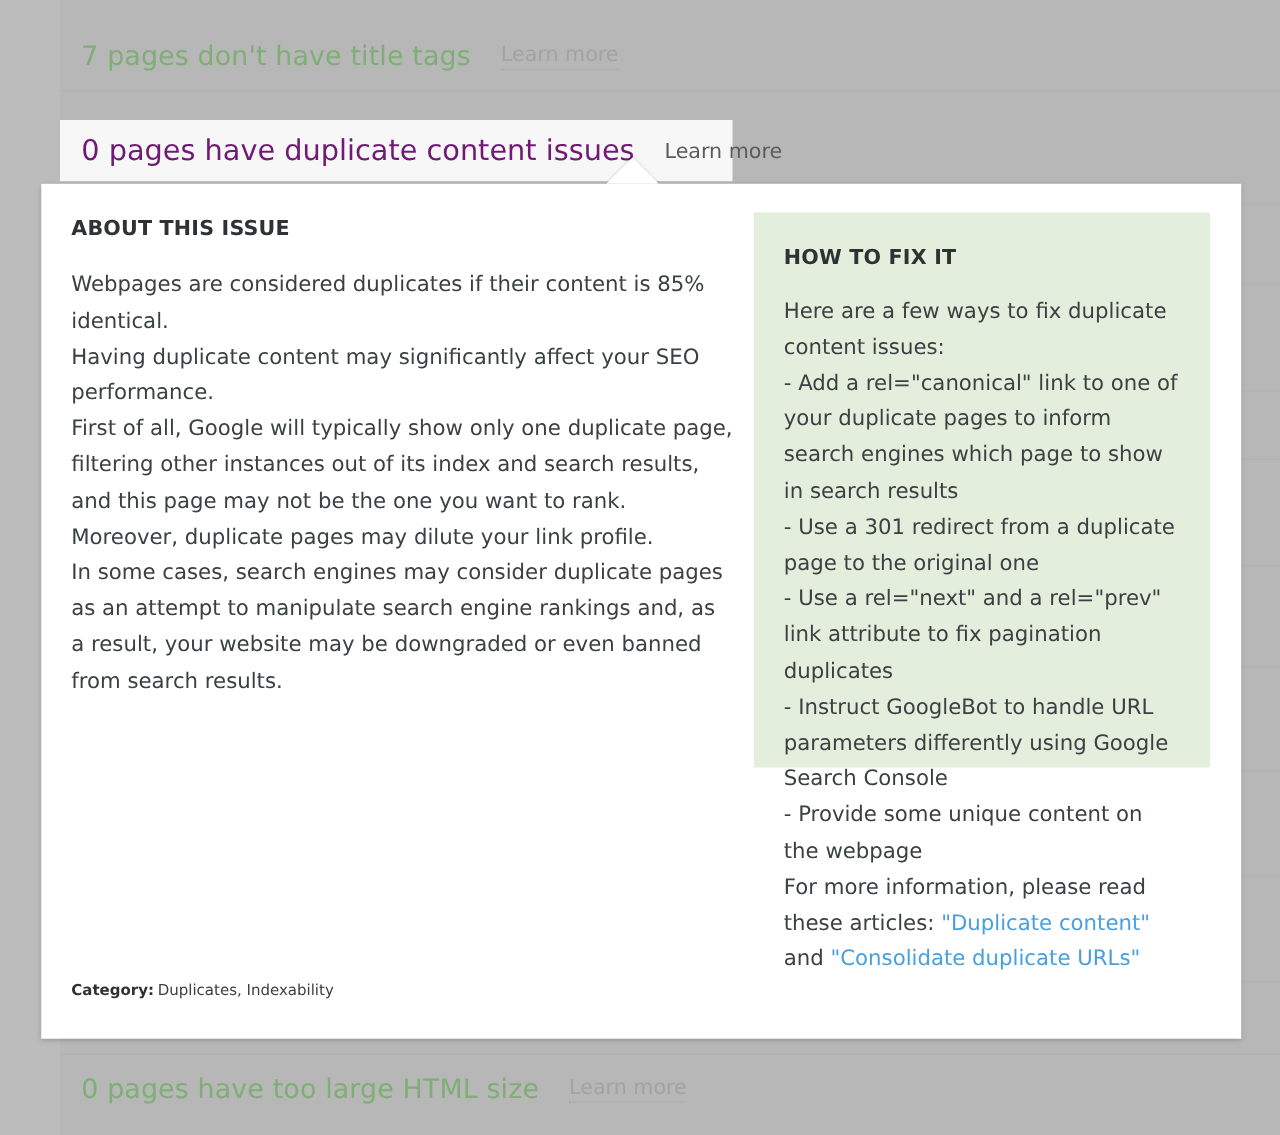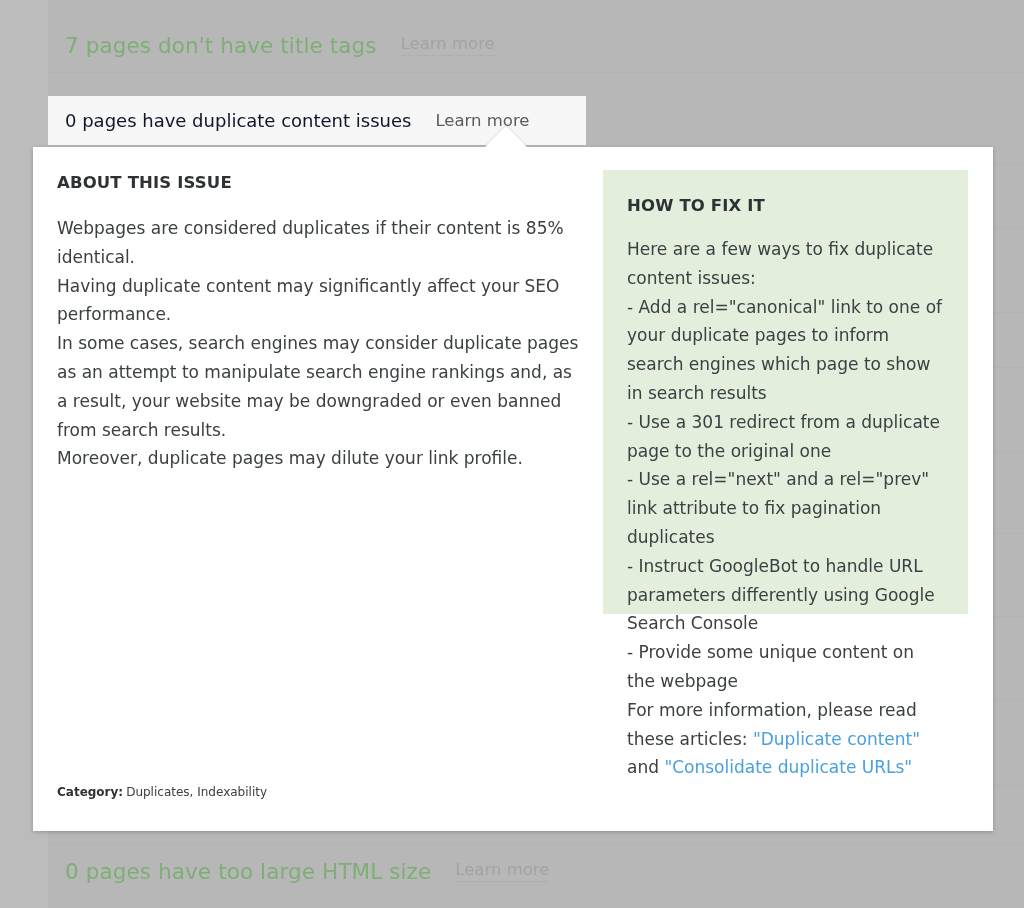--- a/index.html
+++ b/index.html
@@ -74,22 +74,22 @@
     width: 538px;
     height: 49px;
     background: #f7f7f7;
     display: flex;
     align-items: center;
     padding-left: 17px;
     box-sizing: border-box;
     z-index: 5;
   }
   #active-row .issue-label {
-    font-size: 18px;
-    color: #0f172a;
+    font-size: 23px;
+    color: #701a75;
     white-space: nowrap;
   }
   #active-row .learn-more {
     font-size: 16.5px;
     color: #5b5b5b;
     margin-left: 24px;
     white-space: nowrap;
   }
 
   
@@ -213,22 +213,23 @@
 
 <div id="popover-arrow"></div>
 <div id="popover">
   <div id="popover-inner">
 
     <div id="about-col">
       <h2 class="section-title">ABOUT THIS ISSUE</h2>
       <div class="body-text" id="about-body">
           <p>Webpages are considered duplicates if their content is 85% identical.</p>
           <p>Having duplicate content may significantly affect your SEO performance.</p>
+          <p>First of all, Google will typically show only one duplicate page, filtering other instances out of its index and search results, and this page may not be the one you want to rank.</p>
+          <p>Moreover, duplicate pages may dilute your link profile.</p>
           <p>In some cases, search engines may consider duplicate pages as an attempt to manipulate search engine rankings and, as a result, your website may be downgraded or even banned from search results.</p>
-          <p>Moreover, duplicate pages may dilute your link profile.</p>
         </div>
     </div>
 
     <div id="fix-col">
       <h2 class="section-title">HOW TO FIX IT</h2>
       <div class="body-text" id="fix-body">
           <p>Here are a few ways to fix duplicate content issues:</p>
           <p>- Add a rel="canonical" link to one of your duplicate pages to inform search engines which page to show in search results</p>
           <p>- Use a 301 redirect from a duplicate page to the original one</p>
           <p>- Use a rel="next" and a rel="prev" link attribute to fix pagination duplicates</p>

